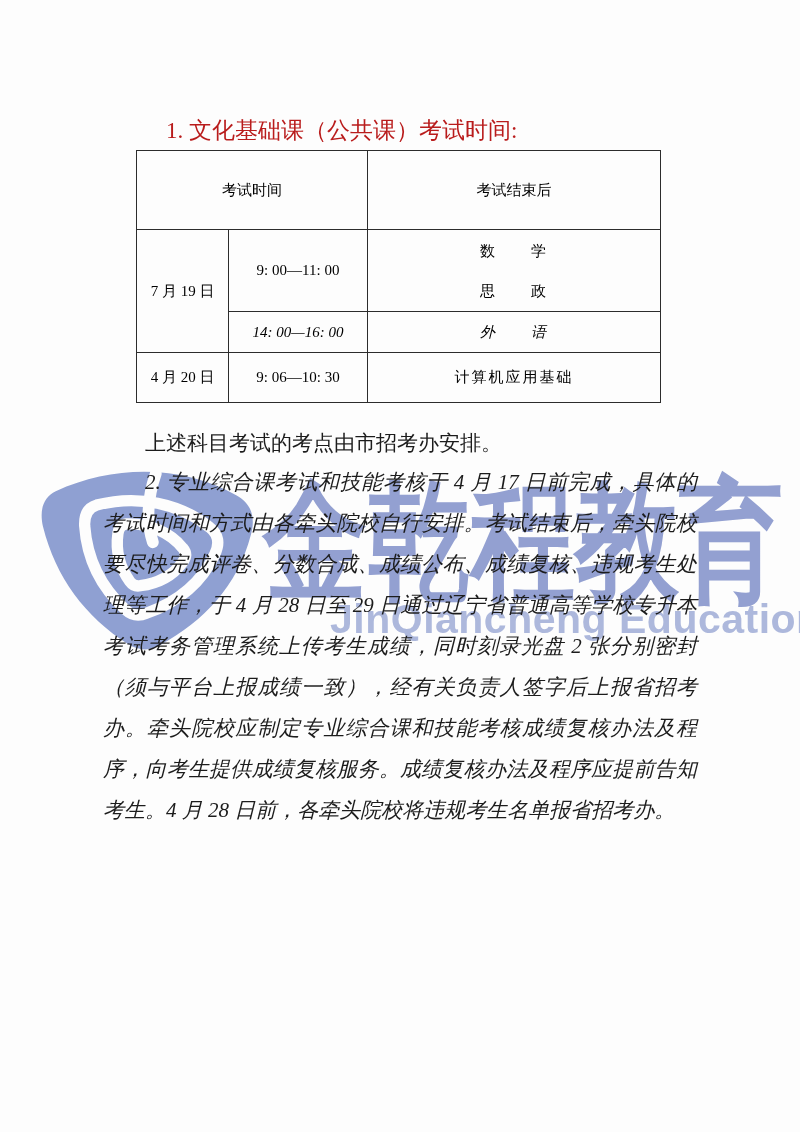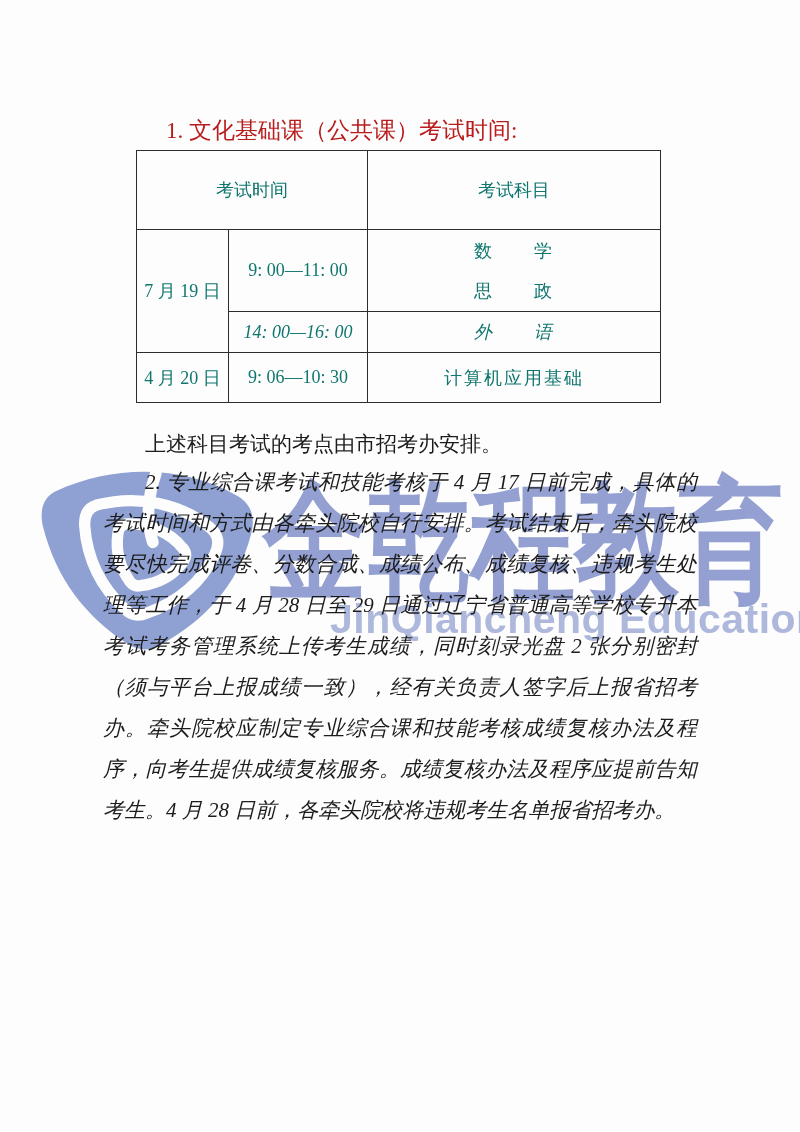--- a/index.html
+++ b/index.html
@@ -35,41 +35,41 @@
 
   .section-title {
     position: absolute; left: 166px; top: 117px;
     font-size: 23px; line-height: 27px; color: #b91c1c;
     white-space: nowrap;
   }
 
   table.exam {
     position: absolute; left: 136px; top: 150px;
     border-collapse: collapse; table-layout: fixed;
-    width: 524px; font-size: 18px; color: #0f766e;
+    width: 524px; font-size: 15px; color: #000000;
   }
   table.exam td {
     border: 1.6px solid #2c2c2c;
     padding: 0; text-align: center; vertical-align: middle;
     box-sizing: border-box;
   }
   tr.hdr td { height: 79px; }
   tr.row1 td { height: 82px; }
   tr.row2 td { height: 41px; font-style: italic; }
   tr.row3 td { height: 50px; }
   td.time { text-align: left; padding-left: 8px; margin-left: 32px; }
   td.subj { letter-spacing: 2px; }
   .subj-line { line-height: 40px; }
 
   .para {
     position: absolute; left: 103px; width: 594px;
     font-size: 21px; line-height: 41px;
     text-align: justify; text-indent: 42px; color: #1c1c1c;
   }
-  .note  { top: 403px; }
+  .note  { top: 403px; font-family: Liberation Mono, monospace; }
   .body2 { top: 441px; font-style: italic; }
 </style>
 </head>
 <body>
 
 <div class="page">
 
   <div class="watermark">
     <svg class="wm-logo" viewBox="0 0 250 212" xmlns="http://www.w3.org/2000/svg">
       <defs>
@@ -90,21 +90,21 @@
 
     <table class="exam">
       <colgroup>
         <col style="width:92px">
           <col style="width:139px">
           <col style="width:293px">
       </colgroup>
       <tbody>
         <tr class="hdr">
           <td colspan="2">考试时间</td>
-          <td>考试科目</td>
+          <td>考试结束后</td>
         </tr>
         <tr class="row1">
           <td rowspan="2">7 月 19 日</td>
           <td class="time">9: 00—11: 00</td>
           <td class="subj">
             <div class="subj-line">数　　学</div>
             <div class="subj-line">思　　政</div>
           </td>
         </tr>
         <tr class="row2">

